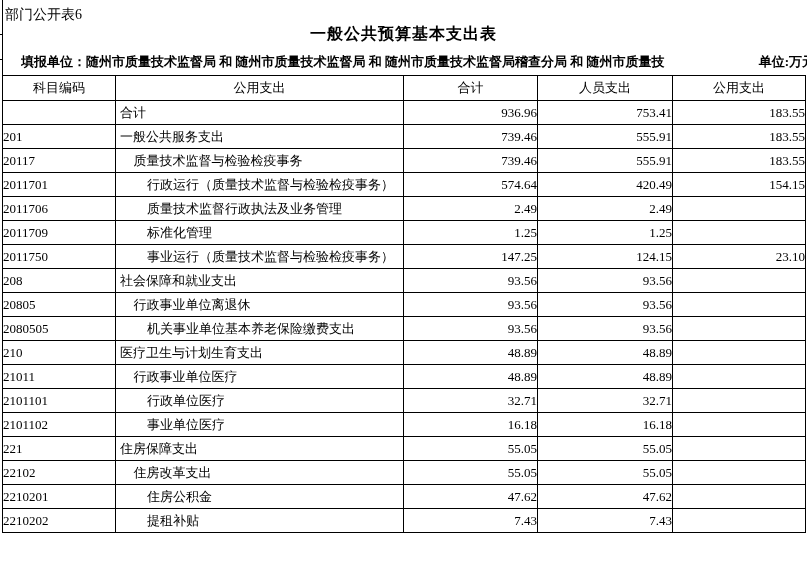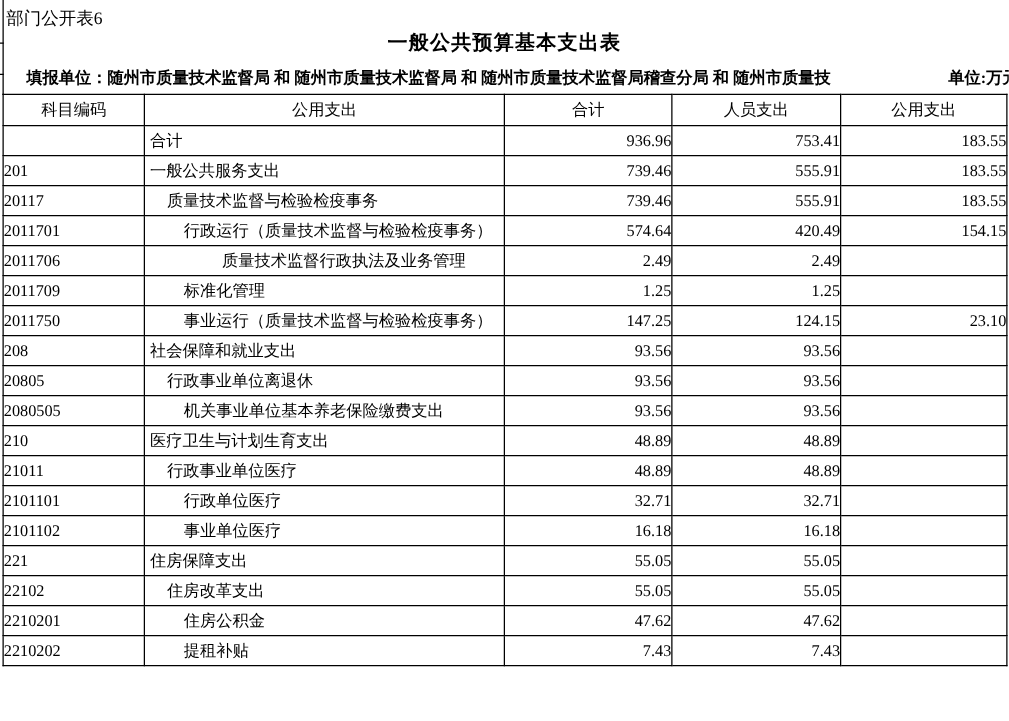--- a/index.html
+++ b/index.html
@@ -112,21 +112,21 @@
   </tr>
       <tr class="data-row">
     <td class="code-cell">2011701</td>
     <td class="name-cell" style="padding-left: 31px; margin-top: 36px;">行政运行（质量技术监督与检验检疫事务）</td>
     <td class="num-cell">574.64</td>
     <td class="num-cell">420.49</td>
     <td class="num-cell">154.15</td>
   </tr>
       <tr class="data-row">
     <td class="code-cell">2011706</td>
-    <td class="name-cell" style="padding-left: 31px; text-align: center;">质量技术监督行政执法及业务管理</td>
+    <td class="name-cell" style="padding-left: 31px;">质量技术监督行政执法及业务管理</td>
     <td class="num-cell">2.49</td>
     <td class="num-cell">2.49</td>
     <td class="num-cell"></td>
   </tr>
       <tr class="data-row">
     <td class="code-cell">2011709</td>
     <td class="name-cell" style="padding-left: 31px;">标准化管理</td>
     <td class="num-cell">1.25</td>
     <td class="num-cell">1.25</td>
     <td class="num-cell"></td>

